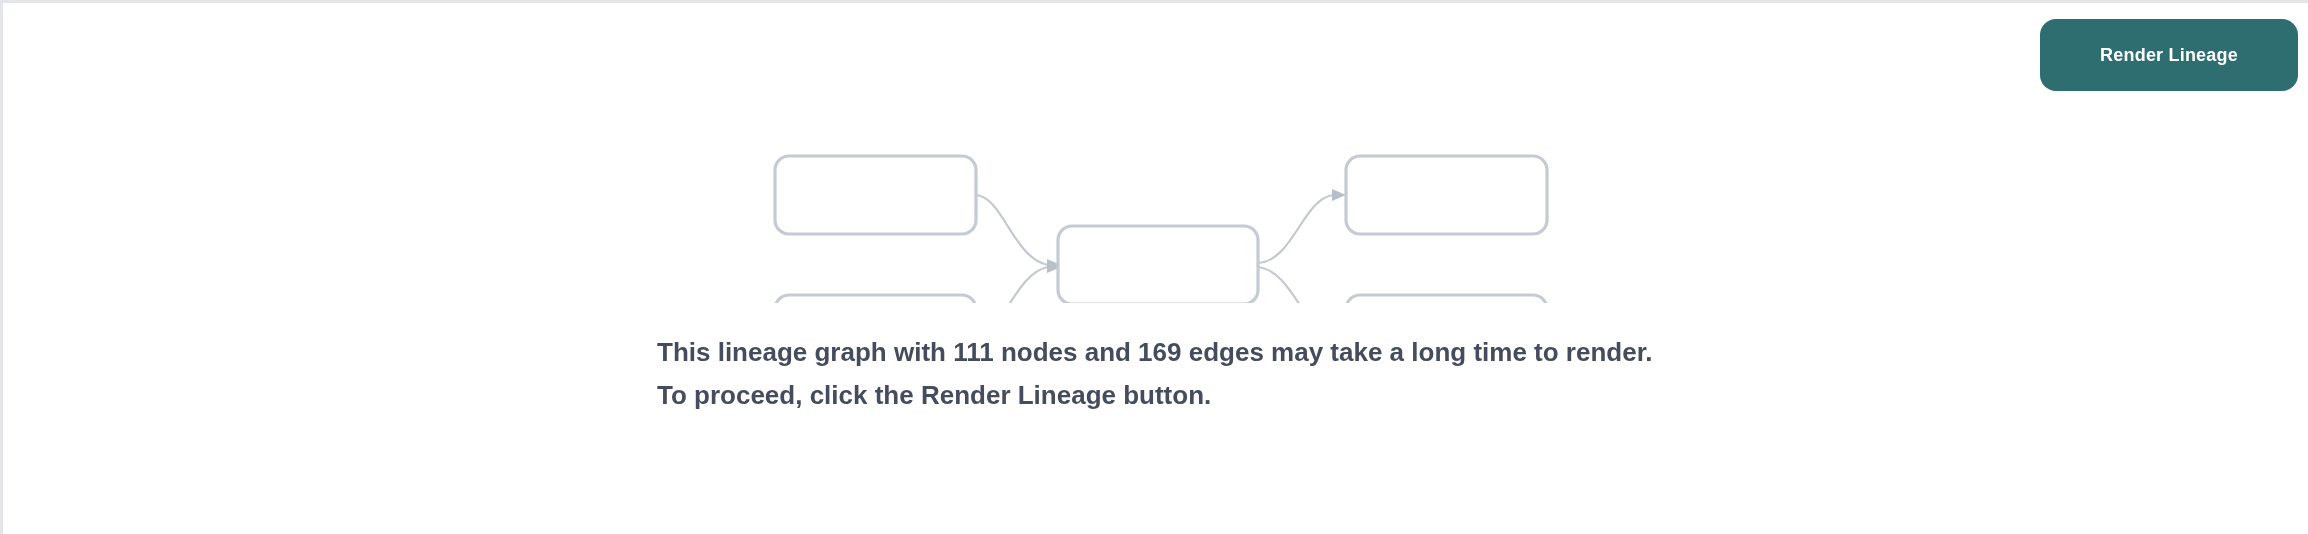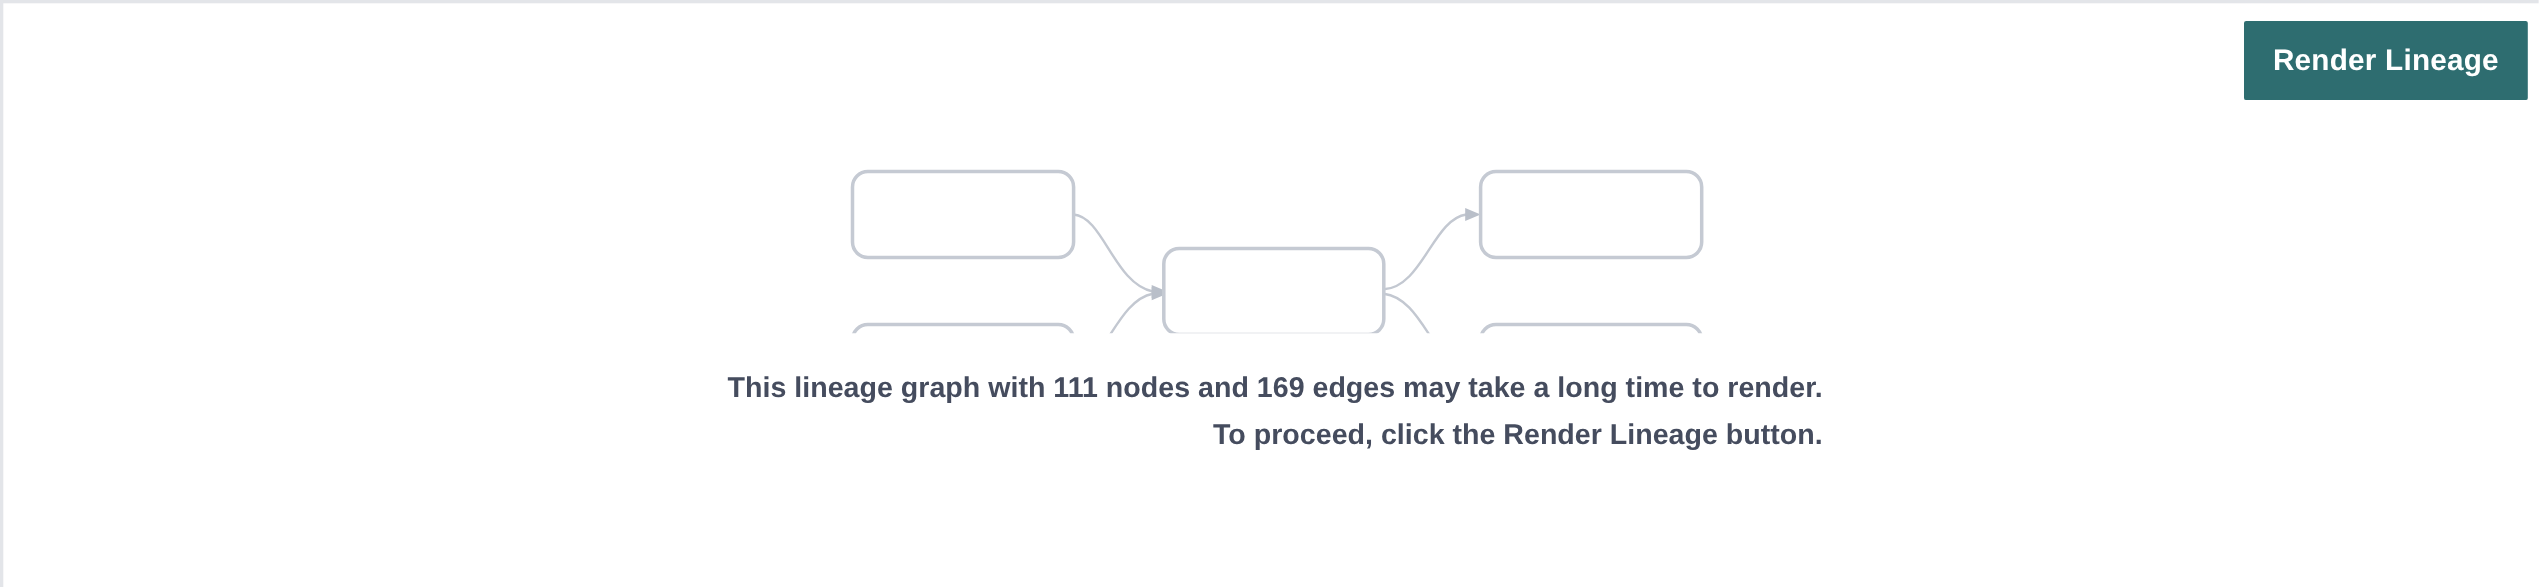--- a/index.html
+++ b/index.html
@@ -24,23 +24,23 @@
   
   .render-btn {
     position: absolute;
     left: 2037px;
     top: 16px;
     width: 258px;
     height: 72px;
     background: #2e6d70;
     color: #ffffff;
     border: none;
-    border-radius: 2px;
+    border-radius: 16px;
     font-family: "Liberation Sans", sans-serif;
-    font-size: 27px;
+    font-size: 18px;
     font-weight: bold;
     letter-spacing: 0.2px;
     cursor: pointer;
     display: flex;
     align-items: center;
     justify-content: center;
     line-height: 1;
   }
 
   
@@ -70,21 +70,21 @@
     stroke-width: 2.2;
   }
   .garrow { fill: #b9bfc9; }
 
   
   .message {
     position: absolute;
     left: 654px;
     top: 328px;
     width: 1000px;
-    text-align: right;
+    text-align: left;
     font-family: "Liberation Sans", sans-serif;
     font-size: 26px;
     font-weight: bold;
     line-height: 43px;
     color: #454c5e;
   }
 </style>
 </head>
 <body>
 

